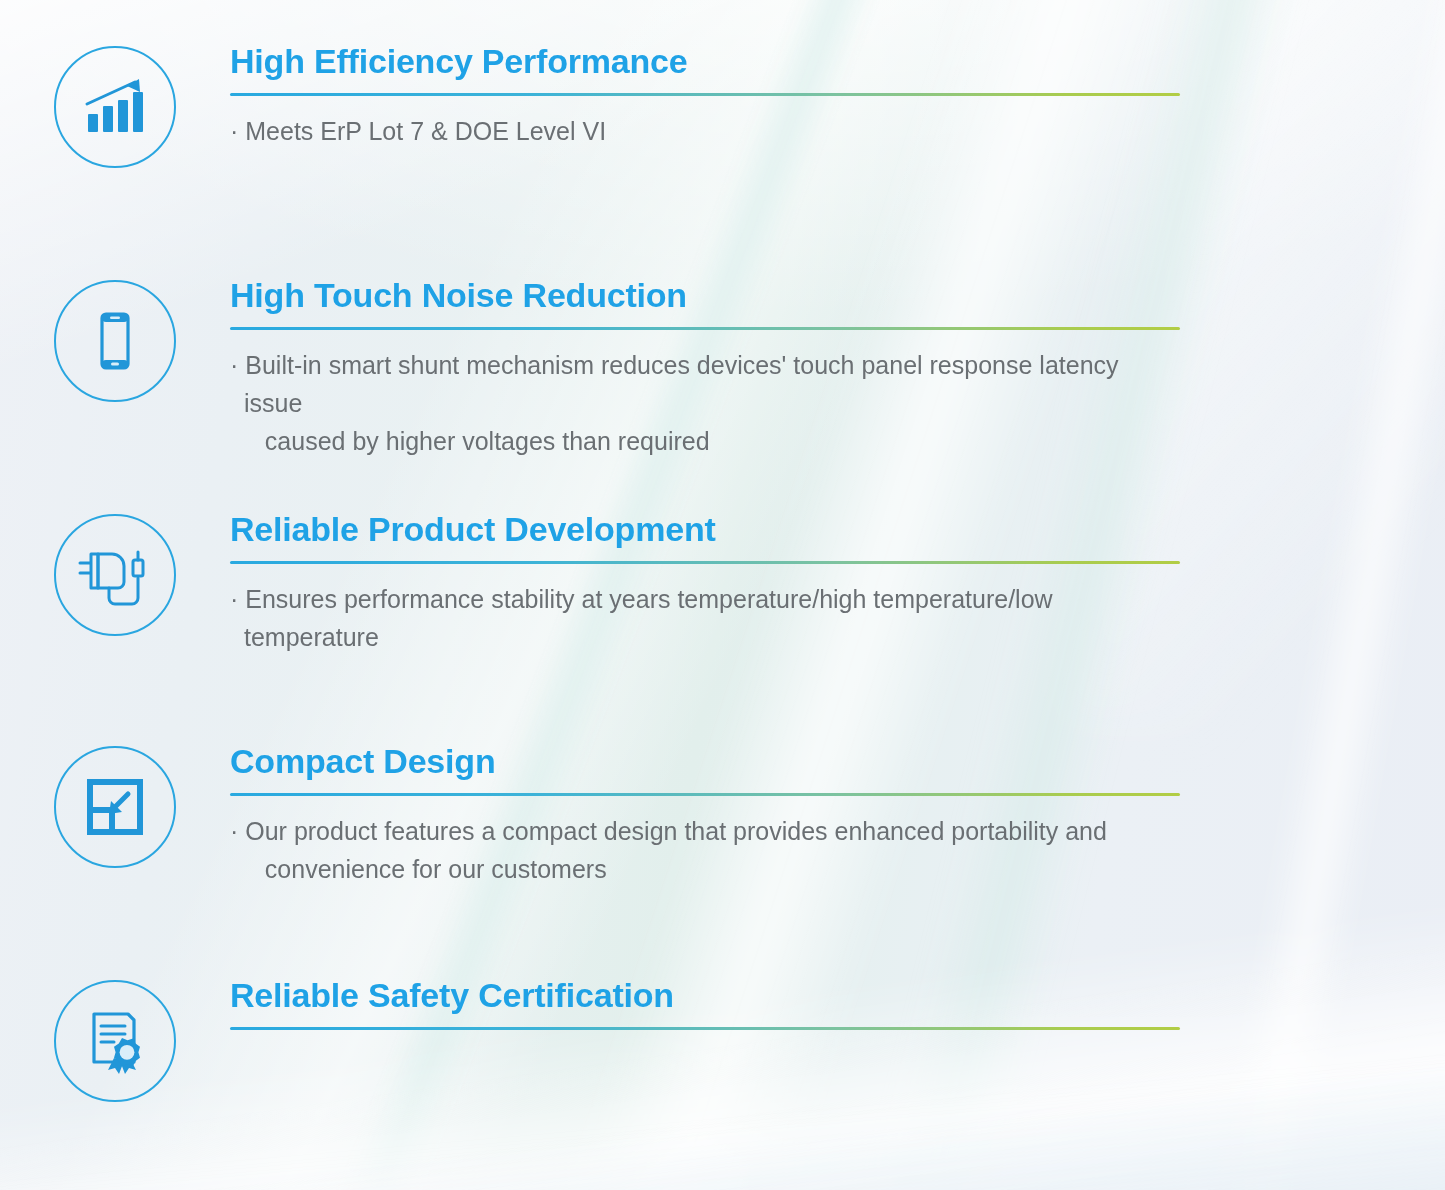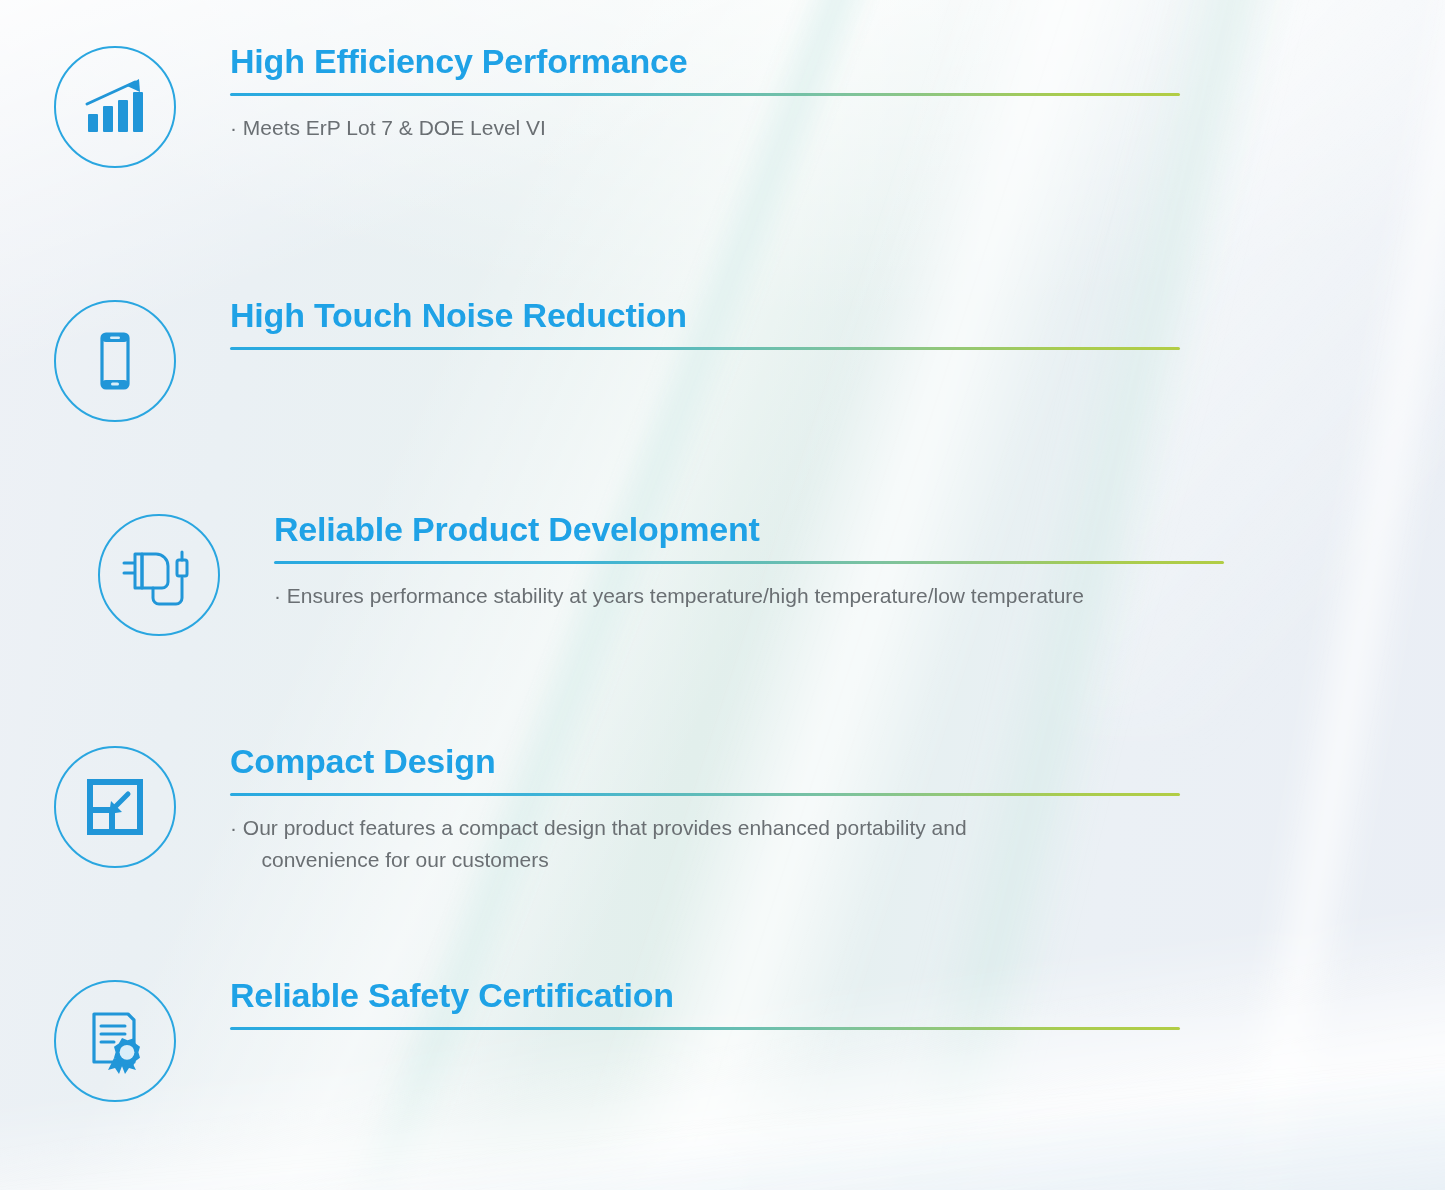--- a/index.html
+++ b/index.html
@@ -156,31 +156,31 @@
     background: linear-gradient(90deg, #29a9e0 0%, #3cb3d8 32%, #7dc39f 64%, #a9cc4f 88%, #b2cd45 100%);
     border-radius: 2px;
     margin-bottom: 16px;
   }
 
   .bullets { margin: 0; padding: 0; list-style: none; }
 
   .bullet {
     display: block;
     color: #6a6f73;
-    font-size: 21px;
+    font-size: 25px;
     line-height: 1.52;
     white-space: pre-wrap;
     text-indent: -14px;
     padding-left: 14px;
   }
 
   
   .f1 { top: 42px; }
-  .f2 { top: 276px; margin-top: 20px; }
-  .f3 { top: 510px; padding-left: 44px; }
+  .f2 { top: 276px; }
+  .f3 { top: 510px; }
   .f4 { top: 742px; justify-content: center; }
   .f5 { top: 976px; }
 </style>
 </head>
 <body>
 
 <div id="page">
 
   <div class="streak streak-tr"></div>
   <div class="streak streak-d"></div>
@@ -226,20 +226,24 @@
             <rect x="24" y="10" width="26" height="8" rx="4" fill="#2196d8"></rect>
             <rect x="24" y="56" width="26" height="8" rx="4" fill="#2196d8"></rect>
             <rect x="32" y="12.5" width="10" height="2.6" rx="1.3" fill="#d9eef9"></rect>
             <rect x="33" y="58.6" width="8" height="3" rx="1.5" fill="#d9eef9"></rect>
           </svg>
         </div>
       </div>
       <div class="feature-body">
         <h2 class="feature-title">High Touch Noise Reduction</h2>
         <div class="rule"></div>
+        <ul class="bullets">
+          <li class="bullet">· Built-in smart shunt mechanism reduces devices' touch panel response latency issue
+   caused by higher voltages than required</li>
+        </ul>
       </div>
     </li>
 
     <li class="feature f3">
       <div class="icon-wrap">
         <div class="icon-circle">
           <svg width="78" height="74" viewBox="0 0 78 74" aria-hidden="true">
             <g fill="none" stroke="#2196d8" stroke-width="3" stroke-linecap="round" stroke-linejoin="round">
               <path d="M22 16 L36 16 A12 12 0 0 1 48 28 L48 44 A6 6 0 0 1 42 50 L22 50 Z"></path>
               <path d="M15 16 L22 16 L22 50 L15 50 Z"></path>

